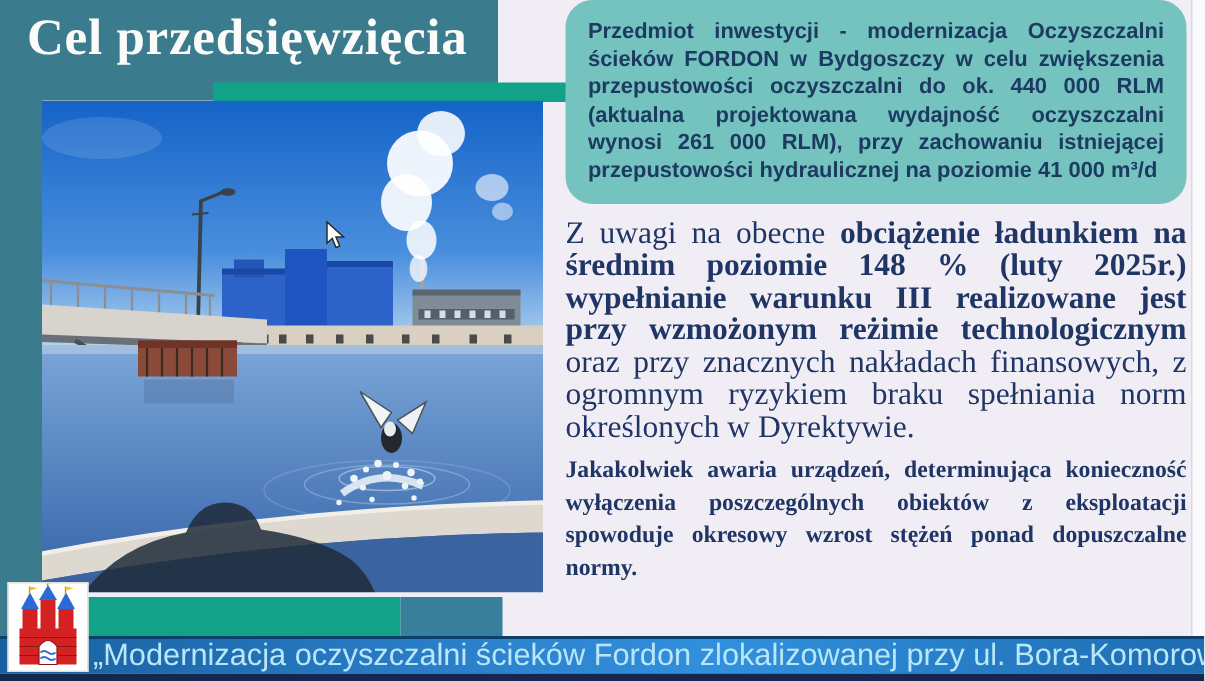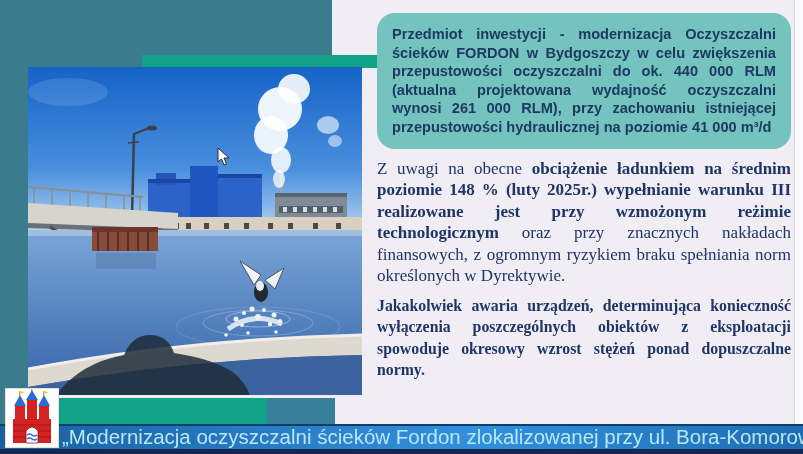--- a/index.html
+++ b/index.html
@@ -16,23 +16,23 @@
     color:#fbfbf9; letter-spacing:.5px;
   }
   .accent-bar { position:absolute; left:142px; top:55px; width:283px; height:13px; background:#12a287; }
 
   
   .photo { position:absolute; left:28px; top:67px; width:334px; height:328px; overflow:hidden; }
 
   
   .right-col { position:absolute; left:377px; top:0; width:414px; color:#1f3566; }
   .p1 { margin:14px 0 0 0; font-weight:bold; font-size:15.3px; line-height:21px; text-align:justify; }
-  .highlight-box { margin-top:13px; background:#74c3bf; border-radius:18px; padding:12px 15px; }
+  .highlight-box { background:#74c3bf; border-radius:18px; padding:12px 15px; }
   .highlight-text { font-weight:bold; font-size:14.6px; line-height:18.6px; color:#1d3a60; text-align:justify; }
-  .p3 { margin:9px 0 0 0; font-family:"Liberation Serif", serif; font-size:17px; line-height:21.5px; text-align:justify; }
+  .p3 { margin:9px 0 0 0; font-family:"Liberation Serif", serif; font-size:21px; line-height:21.5px; text-align:justify; }
   .p4 { margin:8px 0 0 0; font-family:"Liberation Serif", serif; font-weight:bold; font-size:15.8px; line-height:21.5px; text-align:justify; }
 
   
   .bottom-green { position:absolute; left:58px;  top:398px; width:209px; height:26px; background:#12a287; }
   .bottom-teal  { position:absolute; left:267px; top:398px; width:68px;  height:26px; background:#377f9b; }
   .footer-banner {
     position:absolute; left:0; top:424px; width:803px; height:25px; box-sizing:border-box;
     background:linear-gradient(90deg,#18609f 0%, #2e85d1 45%, #3190dc 60%, #1e6cb2 100%);
     border-top:2px solid #0d3f6b;
   }
@@ -50,20 +50,21 @@
   .cursor { position:absolute; left:217px; top:147px; width:14px; height:20px; }
 </style>
 </head>
 <body>
 
 <div class="slide">
 
   <div class="left-strip"></div>
   <div class="title-box"></div>
   <div class="accent-bar"></div>
+  <div class="title-text">Cel przedsięwzięcia</div>
 
   <div class="right-col">
     <div class="highlight-box">
       <div class="highlight-text">Przedmiot inwestycji - modernizacja Oczyszczalni ścieków FORDON w Bydgoszczy w celu zwiększenia przepustowości oczyszczalni do ok. 440 000 RLM (aktualna projektowana wydajność oczyszczalni wynosi 261 000 RLM), przy zachowaniu istniejącej przepustowości hydraulicznej na poziomie 41 000 m³/d</div>
     </div>
     <p class="p3"><span>Z uwagi na obecne </span><b>obciążenie ładunkiem na średnim poziomie 148 % (luty 2025r.) wypełnianie warunku III realizowane jest przy wzmożonym reżimie technologicznym</b><span> oraz przy znacznych nakładach finansowych, z ogromnym ryzykiem braku spełniania norm określonych w Dyrektywie.</span></p>
     <p class="p4">Jakakolwiek awaria urządzeń, determinująca konieczność wyłączenia poszczególnych obiektów z eksploatacji spowoduje okresowy wzrost stężeń ponad dopuszczalne normy.</p>
   </div>
 
   <div class="photo">

